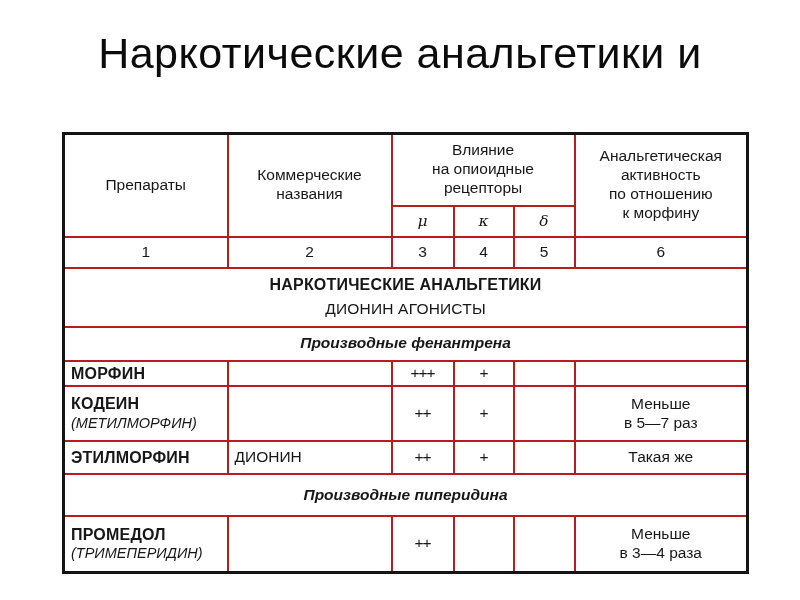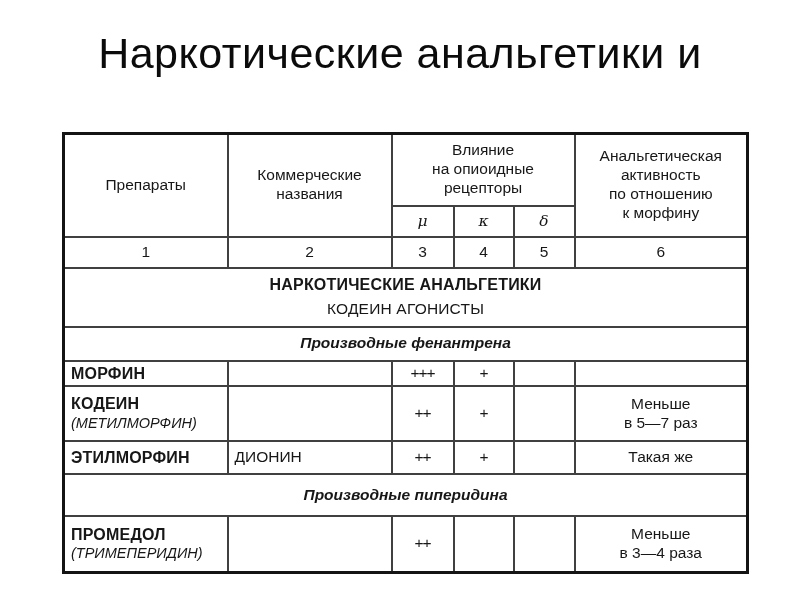--- a/index.html
+++ b/index.html
@@ -32,21 +32,21 @@
     position: absolute;
     left: 62px;
     top: 132px;
     width: 684px;
     border-collapse: collapse;
     table-layout: fixed;
     color: #171717;
     border: 3px solid #141414;
   }
   .tbl td {
-    border: 2px solid #404040;
+    border: 2px solid #b91c1c;
     padding: 2px 6px;
     font-size: 15.5px;
     line-height: 1.22;
     vertical-align: middle;
     overflow: hidden;
   }
   .pre { white-space: pre-line; }
 
   .hcell {
     text-align: center;
@@ -135,21 +135,21 @@
       <td class="num-cell">2</td>
       <td class="num-cell">3</td>
       <td class="num-cell">4</td>
       <td class="num-cell">5</td>
       <td class="num-cell">6</td>
     </tr>
 
     <tr style="height:59px">
       <td colspan="6" class="section-cell">
         <div class="sec1">НАРКОТИЧЕСКИЕ АНАЛЬГЕТИКИ</div>
-        <div class="sec2">КОДЕИН АГОНИСТЫ</div>
+        <div class="sec2">ДИОНИН АГОНИСТЫ</div>
       </td>
     </tr>
 
     <tr style="height:34px">
       <td colspan="6" class="group-cell">Производные фенантрена</td>
     </tr>
 
     <tr style="height:17px">
       <td class="drug-cell">
         <div class="dname">МОРФИН</div>

